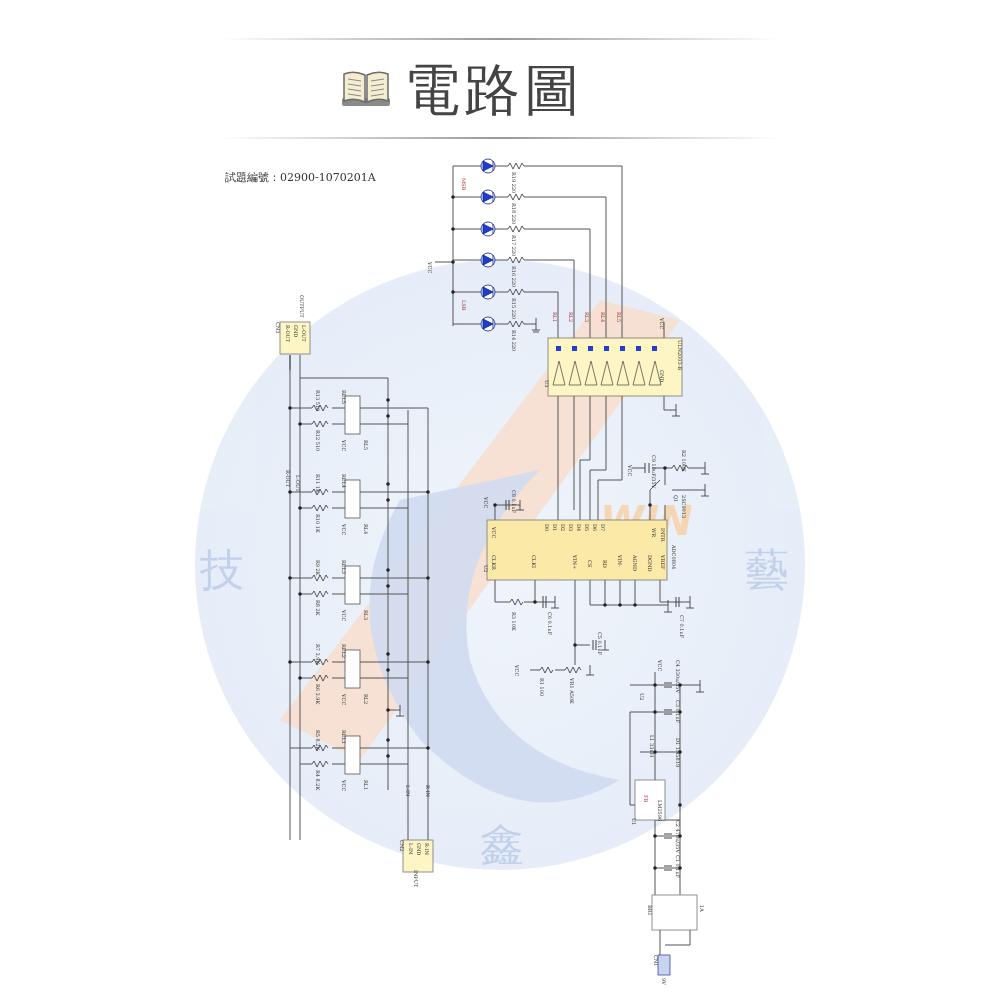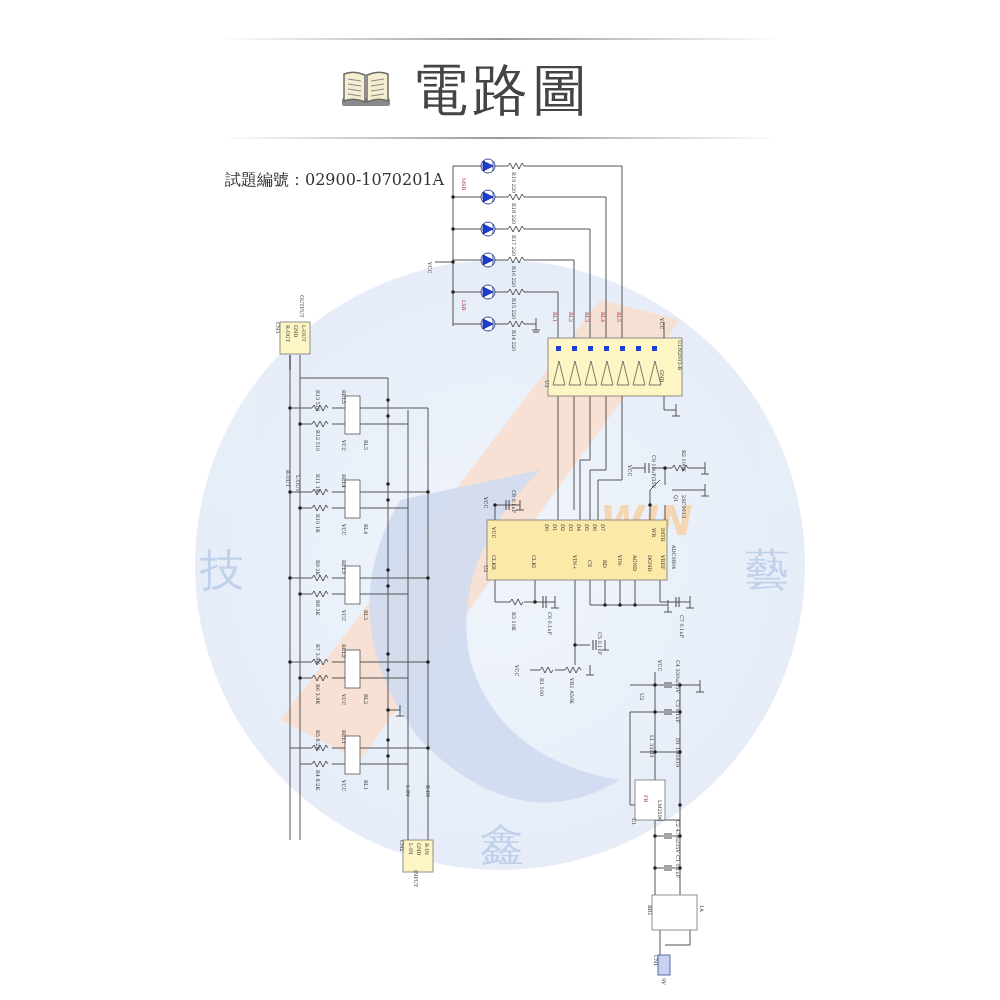--- a/index.html
+++ b/index.html
@@ -1,20 +1,20 @@
 <!DOCTYPE html>
 <html><head>
 <meta charset="utf-8">
 <style>
   html,body{margin:0;padding:0;background:#fff;}
   body{width:1000px;height:1000px;position:relative;overflow:hidden;font-family:"DejaVu Sans",sans-serif;}
   .hr{position:absolute;left:220px;width:560px;height:2px;background:linear-gradient(90deg,rgba(150,150,150,0),#999 50%,rgba(150,150,150,0));}
-  .title-wrap{position:absolute;left:340px;top:55px;height:70px;display:flex;align-items:center;gap:20px;}
+  .title-wrap{position:absolute;left:340px;top:55px;height:70px;display:flex;align-items:center;gap:12px;}
   .title-text{font-family:"DejaVu Sans",sans-serif;font-size:56px;color:#444;letter-spacing:4px;line-height:1;}
-  .exam-no{position:absolute;left:225px;top:170px;font-family:"DejaVu Serif",serif;font-size:16px;color:#333;}
+  .exam-no{position:absolute;left:225px;top:170px;font-family:"DejaVu Serif",serif;font-size:11px;color:#333;}
   svg.schem{position:absolute;left:0;top:0;}
   .lbl{font-family:"DejaVu Serif",serif;font-size:5px;fill:#333;}
   .lblr{font-family:"DejaVu Serif",serif;font-size:5px;fill:#a33;}
 </style>
 </head>
 <body>
 
 <div class="hr" style="top:38px;"></div>
 
 <div class="title-wrap">

